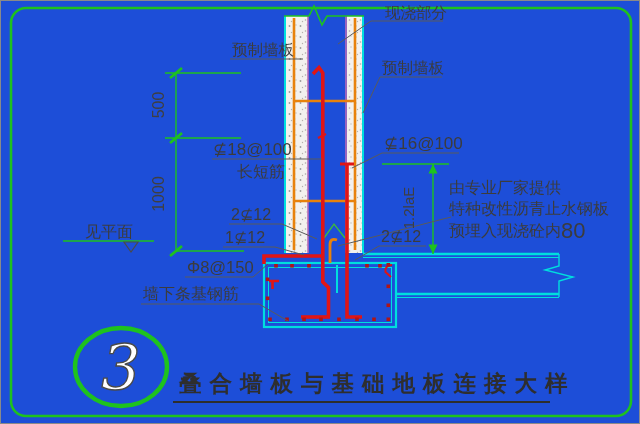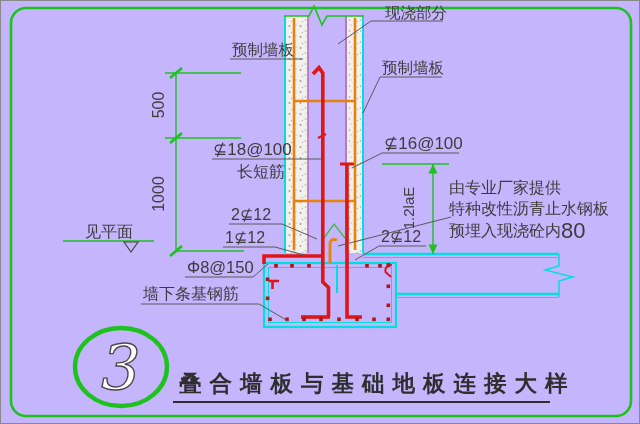--- a/index.html
+++ b/index.html
@@ -1,17 +1,17 @@
 <!DOCTYPE html>
 <html><head>
 <meta charset="utf-8">
 <style>
   html,body{margin:0;padding:0;background:#e9e9e9;}
   .page{
-    width:640px;height:424px;position:relative;background:#c4b5fd;
+    width:640px;height:424px;position:relative;background:#1d4ed8;
     border:1px solid #8a8a8a;box-sizing:border-box;overflow:hidden;
     font-family:"Liberation Sans",sans-serif;
   }
   svg{display:block;}
   text{fill:#3c3c3c;font-family:"Liberation Sans",sans-serif;}
   .dimtxt{fill:#3f3f3f;}
   .title-text{letter-spacing:8px;fill:#2e2e2e;}
   .circ3{font-family:"DejaVu Serif",serif;font-style:italic;fill:#ffffff;stroke:#4a4a4a;stroke-width:1.4px;}
 </style>
 </head>

